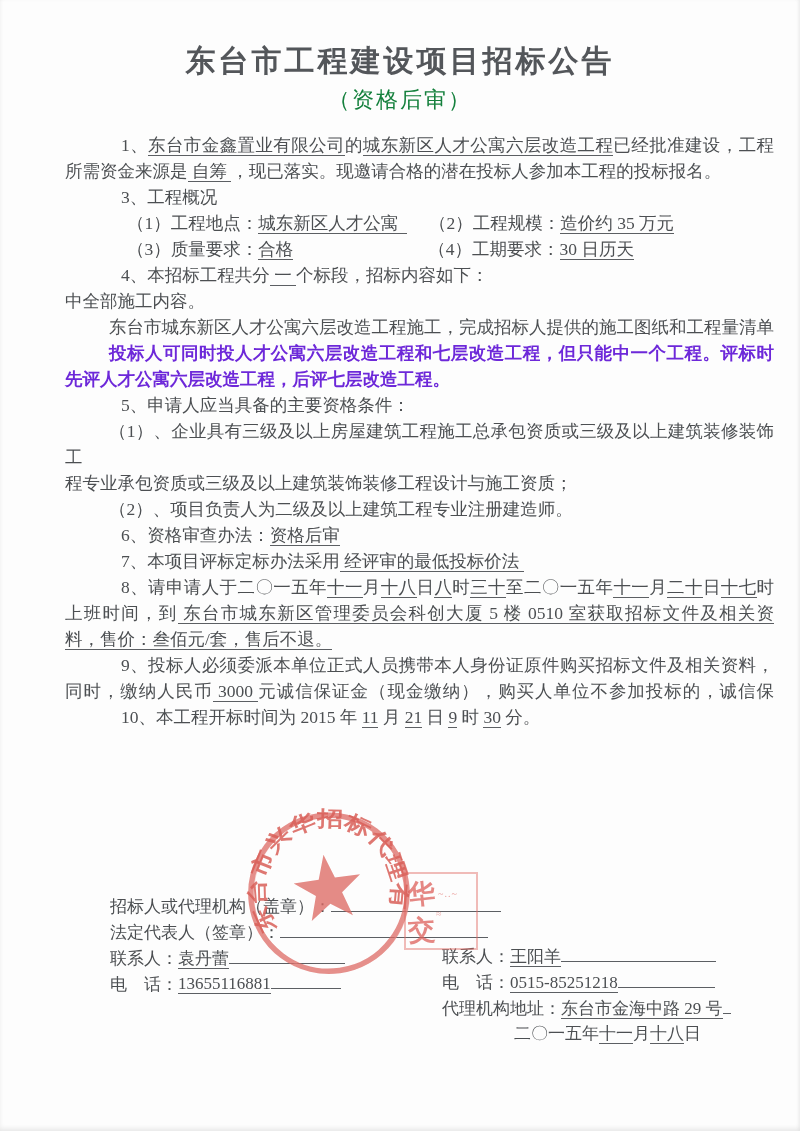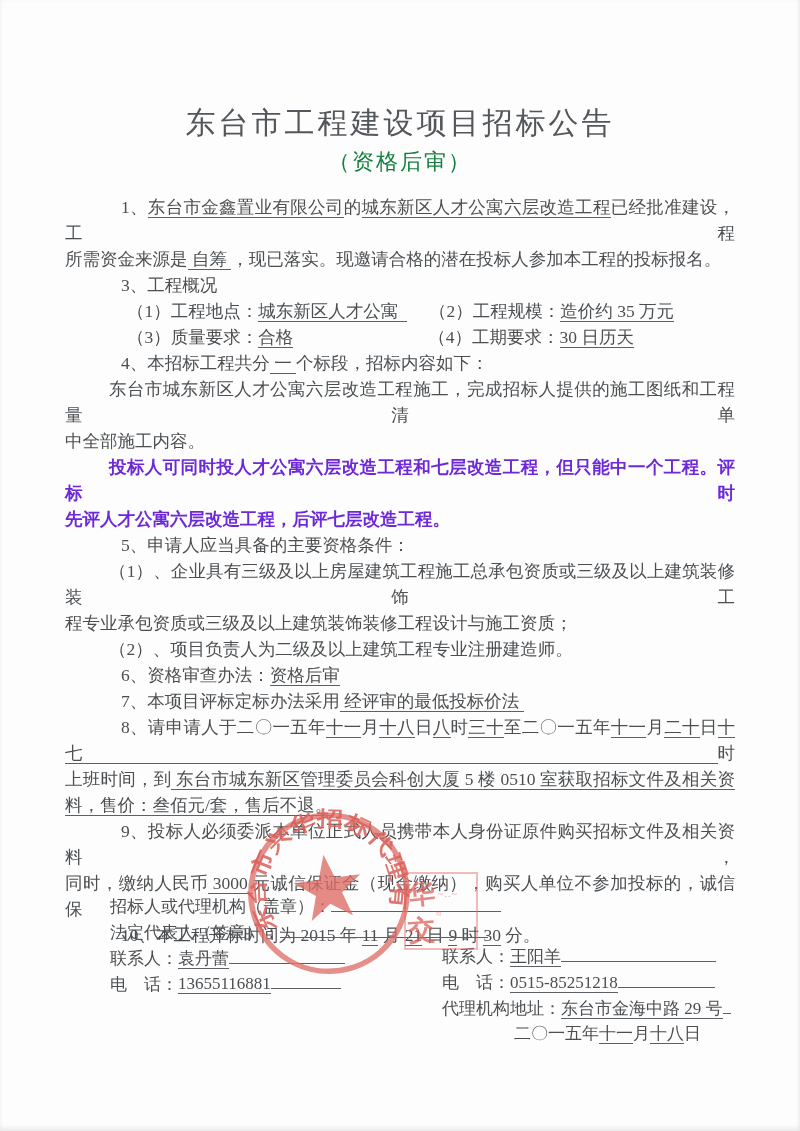--- a/index.html
+++ b/index.html
@@ -7,37 +7,37 @@
     position:relative;
     width:800px;height:1131px;
     margin:0 auto;
     background:#fdfdfd;
     overflow:hidden;
     font-family:"Liberation Serif","DejaVu Serif",serif;
     color:#4c4f52;
     box-shadow:inset 0 -3px 4px rgba(0,0,0,0.07), inset -2px 0 3px rgba(0,0,0,0.03);
   }
   .doc-title{
-    padding-top:102px;
+    padding-top:40px;
     text-align:center;
     font-size:30px;
-    font-weight:normal;
+    font-weight:bold;
     letter-spacing:3px;
     line-height:42px;
     color:#53565a;
   }
   .doc-subtitle{
     text-align:center;
     font-size:22px;
     letter-spacing:2px;
     line-height:36px;
     color:#15803d;
   }
   .body-text{
-    margin:14px 65px 0 65px;
+    margin:14px 26px 0 65px;
     font-size:17.5px;
     line-height:26px;
   }
   .line{white-space:nowrap;}
   .line.just{white-space:normal;text-align:justify;text-align-last:justify;}
   .line.bold{font-weight:bold;color:#6d28d9;}
   .u{border-bottom:1.2px solid #5c5f63;padding-bottom:0px;}
   .tab{display:inline-block;}
   .blank{display:inline-block;height:1.05em;border-bottom:1.2px solid #5c5f63;vertical-align:baseline;}
   .footer-left,.footer-right{
@@ -70,22 +70,22 @@
   <div class="doc-title">东台市工程建设项目招标公告</div>
   <div class="doc-subtitle">（资格后审）</div>
 
   <div class="body-text" id="body-text">
       <div class="line just frow" style="text-indent: 56px;"><span>1、</span><span class="u">东台市金鑫置业有限公司</span><span>的</span><span class="u">城东新区人才公寓六层改造工程</span><span>已经批准建设，工程</span></div>
       <div class="line frow"><span>所需资金来源是</span><span class="u">&nbsp;自筹&nbsp;</span><span>，现已落实。现邀请合格的潜在投标人参加本工程的投标报名。</span></div>
       <div class="line frow" style="text-indent: 56px;"><span>3、工程概况</span></div>
       <div class="line frow" style="text-indent: 62px;"><span>（1）工程地点：</span><span class="u">城东新区人才公寓&nbsp;&nbsp;</span><span class="tab" style="width: 22px;"></span><span>（2）工程规模：</span><span class="u">造价约 35 万元</span></div>
       <div class="line frow" style="text-indent: 62px;"><span>（3）质量要求：</span><span class="u">合格</span><span class="tab" style="width: 135px;"></span><span>（4）工期要求：</span><span class="u">30 日历天</span></div>
       <div class="line frow" style="text-indent: 56px;"><span>4、本招标工程共分</span><span class="u">&nbsp;一&nbsp;</span><span>个标段，招标内容如下：</span></div>
+      <div class="line frow"><span>中全部施工内容。</span></div>
       <div class="line just frow" style="text-indent: 44px;"><span>东台市城东新区人才公寓六层改造工程施工，完成招标人提供的施工图纸和工程量清单</span></div>
-      <div class="line frow"><span>中全部施工内容。</span></div>
       <div class="line bold just frow" style="text-indent: 44px;"><span>投标人可同时投人才公寓六层改造工程和七层改造工程，但只能中一个工程。评标时</span></div>
       <div class="line bold frow"><span>先评人才公寓六层改造工程，后评七层改造工程。</span></div>
       <div class="line frow" style="text-indent: 56px;"><span>5、申请人应当具备的主要资格条件：</span></div>
       <div class="line just frow" style="text-indent: 44px;"><span>（1）、企业具有三级及以上房屋建筑工程施工总承包资质或三级及以上建筑装修装饰工</span></div>
       <div class="line frow"><span>程专业承包资质或三级及以上建筑装饰装修工程设计与施工资质；</span></div>
       <div class="line frow" style="text-indent: 44px;"><span>（2）、项目负责人为二级及以上建筑工程专业注册建造师。</span></div>
       <div class="line frow" style="text-indent: 56px;"><span>6、资格审查办法：</span><span class="u">资格后审</span></div>
       <div class="line frow" style="text-indent: 56px;"><span>7、本项目评标定标办法采用</span><span class="u">&nbsp;经评审的最低投标价法&nbsp;</span></div>
       <div class="line just frow" style="text-indent: 56px;"><span>8、请申请人于二〇一五年</span><span class="u">十一</span><span>月</span><span class="u">十八</span><span>日</span><span class="u">八</span><span>时</span><span class="u">三十</span><span>至二〇一五年</span><span class="u">十一</span><span>月</span><span class="u">二十</span><span>日</span><span class="u">十七</span><span>时</span></div>
       <div class="line just frow"><span>上班时间，到</span><span class="u">&nbsp;东台市城东新区管理委员会科创大厦 5 楼 0510 室获取招标文件及相关资</span></div>

